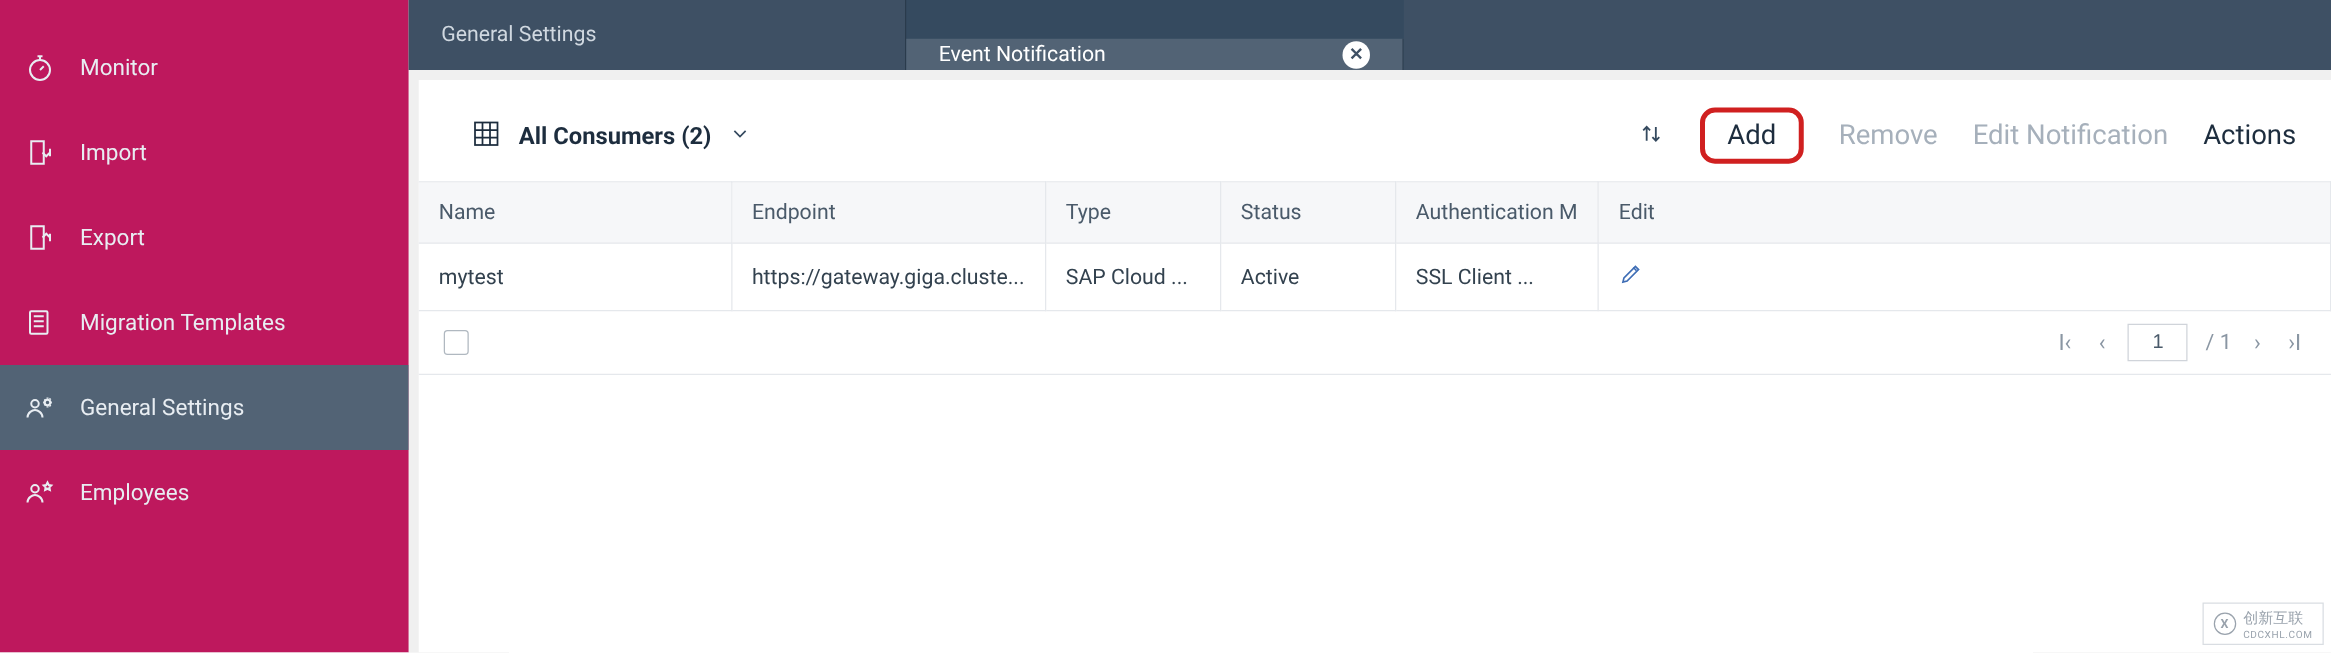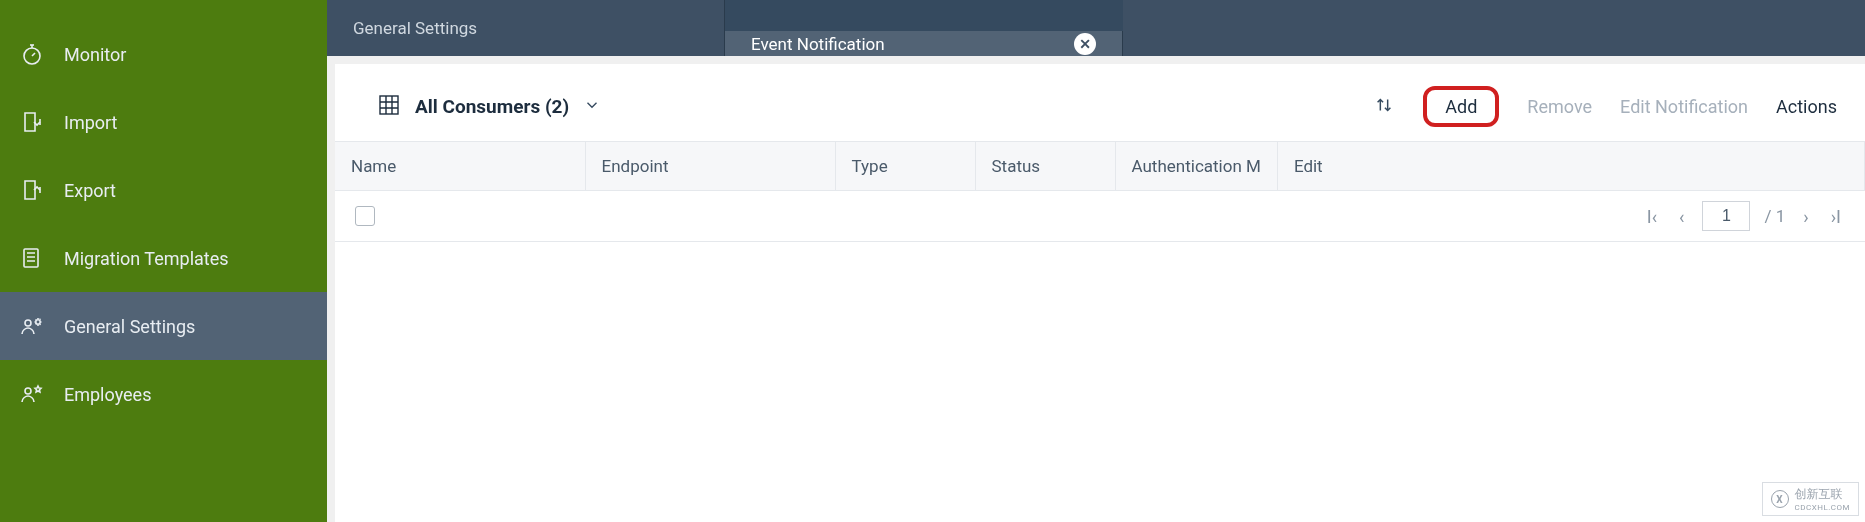--- a/index.html
+++ b/index.html
@@ -10,21 +10,21 @@
     width: 1865px;
     height: 522px;
     position: relative;
   }
   .layout {
     display: flex;
     height: 100%;
   }
   .sidebar {
     width: 327px;
-    background: #4d7c0f;
+    background: #be185d;
     display: flex;
     flex-direction: column;
     padding-top: 20px;
   }
   .sidebar-item {
     display: flex;
     align-items: center;
     gap: 20px;
     padding: 22px 20px;
     color: #e8edf2;
@@ -115,21 +115,21 @@
     color: #1d2d3e;
   }
   .chevron-down svg { stroke: #354a5f; fill: none; stroke-width: 1.8; }
   .toolbar-right {
     display: flex;
     align-items: center;
     gap: 28px;
   }
   .sort-icon svg { stroke: #354a5f; fill: none; stroke-width: 1.6; }
   .action-btn {
-    font-size: 18px;
+    font-size: 22px;
     color: #1d2d3e;
     cursor: pointer;
   }
   .action-btn.disabled { color: #a6b0bb; }
   .add-highlight {
     border: 4px solid #d02020;
     border-radius: 12px;
     padding: 6px 18px;
   }
   .table {
@@ -341,20 +341,35 @@
           <tr>
             <th class="col-name">Name</th>
             <th class="col-endpoint">Endpoint</th>
             <th class="col-type">Type</th>
             <th class="col-status">Status</th>
             <th class="col-auth">Authentication M</th>
             <th class="col-edit">Edit</th>
           </tr>
         </thead>
         <tbody>
+          <tr>
+            <td>mytest</td>
+            <td>https://gateway.giga.cluste...</td>
+            <td>SAP Cloud ...</td>
+            <td>Active</td>
+            <td>SSL Client ...</td>
+            <td>
+              <span class="edit-icon">
+                <svg viewBox="0 0 24 24" width="20" height="20">
+                    <path d="M4 20 l1-4 l11-11 l3 3 l-11 11 z"></path>
+                    <path d="M14 6 l3 3"></path>
+                  </svg>
+              </span>
+            </td>
+          </tr>
         </tbody>
       </table>
 
       <div class="table-footer">
         <div class="checkbox"></div>
         <div class="pagination">
           <span class="pag-btn">I‹</span>
           <span class="pag-btn">‹</span>
           <input class="page-input" value="1" style="">
           <span>/ 1</span>

